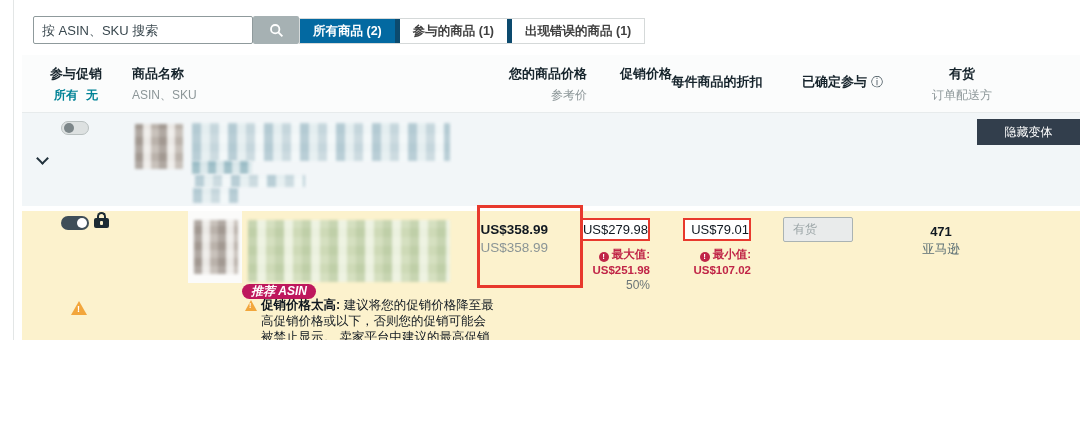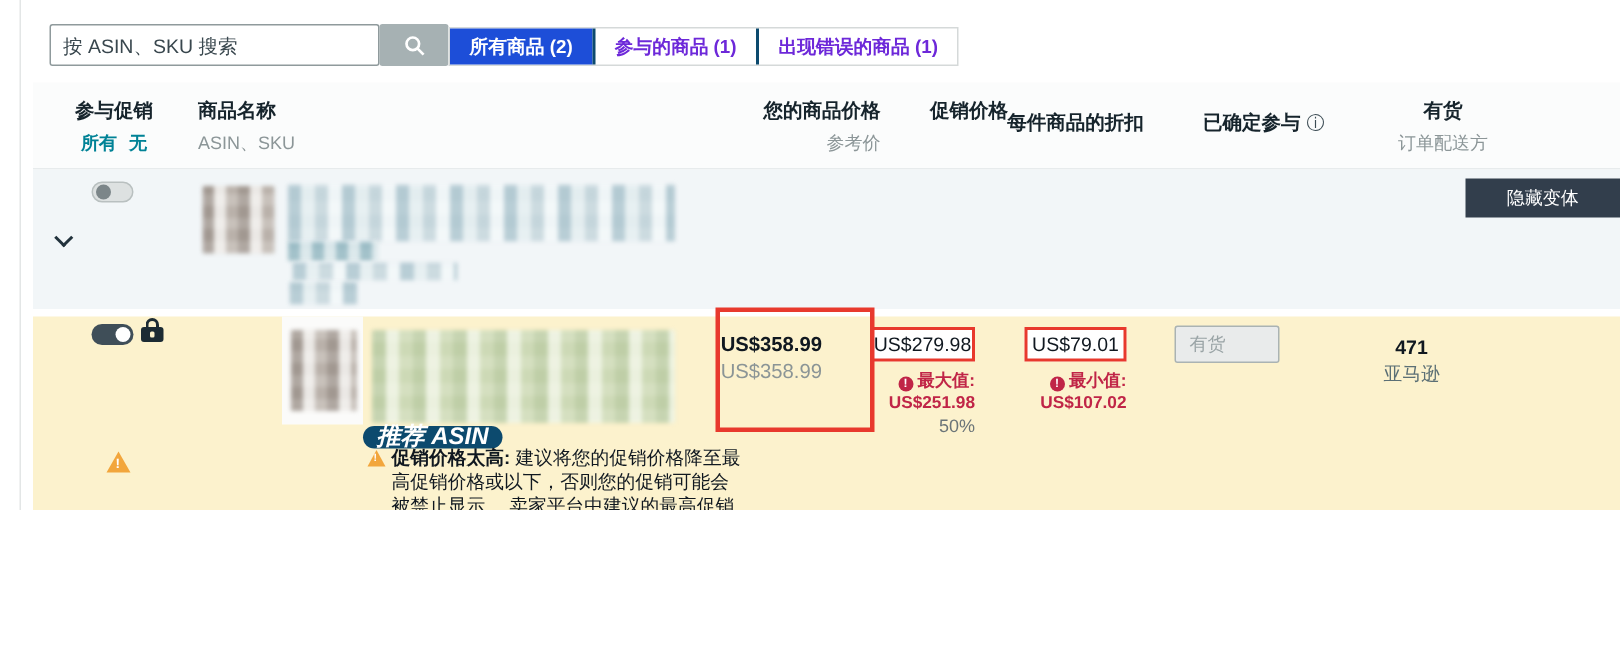--- a/index.html
+++ b/index.html
@@ -11,23 +11,23 @@
 
   
   .page-edge { left:13px; top:0; width:1px; height:435px; background:#e3e6e6; }
   .search-input { left:33px; top:16px; width:220px; height:28px; border:1px solid #8f9a9c; border-radius:2px;
                   font-size:13px; color:#39474e; padding:0 8px; outline:none; background:#fff; }
   .search-input::placeholder { color:#39474e; opacity:1; }
   .search-btn { left:253px; top:16px; width:46px; height:28px; background:#a6b1b3; border:none; border-radius:2px;
                 display:flex; align-items:center; justify-content:center; cursor:pointer; }
   .tabgroup { left:299px; top:18px; height:26px; display:flex; border:1px solid #d5d9d9; background:#fff; }
   .tab { height:100%; display:flex; align-items:center; padding:0 13px; font-size:12.5px; font-weight:bold;
-         color:#6d28d9; cursor:pointer; border-left:2px solid #0c4a6e; white-space:nowrap; }
+         color:#404040; cursor:pointer; border-left:5px solid #0c4a6e; white-space:nowrap; }
   .tab:first-child { border-left:none; }
-  .tab.active { background:#1d4ed8; color:#fff; border-left:none; }
+  .tab.active { background:#0369a1; color:#fff; border-left:none; }
 
   
   .thead { left:22px; top:55px; width:1058px; height:58px; background:#fbfcfc; border-bottom:1px solid #e7ebec; }
   .h-title { font-size:13px; font-weight:bold; color:#16242c; }
   .h-sub { font-size:12px; color:#8c9698; margin-top:4px; }
   .col-participate { left:18px; top:10px; width:72px; text-align:center; }
   .h-links { margin-top:4px; font-size:12px; font-weight:bold; color:#008296; }
   .h-links span { cursor:pointer; }
   .h-links .sep { display:inline-block; width:8px; }
   .col-product { left:110px; top:10px; }
@@ -81,39 +81,39 @@
   .hide-variants { left:977px; top:119px; width:103px; height:26px; background:#323e4c; color:#fff;
                    border:none; font-size:12px; font-family:inherit; cursor:pointer; }
   .confirmed-btn { left:783px; top:217px; width:70px; height:25px; background:#e9ebeb; border:1px solid #aab3b3;
                    border-radius:2px; color:#9aa4a6; font-size:12px; font-family:inherit; text-align:left; padding-left:9px; }
 
   
   .your-price { left:430px; top:222px; width:118px; text-align:right; font-size:13.5px; font-weight:bold; color:#101820; }
   .your-price-ref { left:430px; top:240px; width:118px; text-align:right; font-size:13.5px; color:#8b9596; }
 
   .price-input { position:absolute; height:23px; background:#fff; border:2px solid #e8392d; font-size:13px;
-                 color:#101820; text-align:center; font-family:inherit; outline:none; }
+                 color:#101820; text-align:right; font-family:inherit; outline:none; }
   .deal-input { left:580px; top:218px; width:70px; }
   .disc-input { left:683px; top:218px; width:68px; }
 
   .err-block { position:absolute; text-align:right; font-size:11.5px; font-weight:bold; color:#c02547; line-height:12px; }
   .err-line { margin-top:2px; }
   .err-dot { display:inline-block; width:10px; height:10px; border-radius:50%; background:#c02547; color:#fff;
              font-size:8px; font-weight:bold; text-align:center; line-height:10px; vertical-align:-1px; margin-right:3px; }
   .pct { color:#6b7578; font-weight:normal; font-size:12px; margin-top:3px; }
 
   .qty { left:900px; top:224px; width:82px; text-align:center; font-size:13px; font-weight:bold; color:#101820; }
   .fulfiller { left:900px; top:241px; width:82px; text-align:center; font-size:12.5px; color:#5b6f75; }
 
   
   .annotate-rect { left:477px; top:205px; width:106px; height:83px; border:3px solid #e8392d; pointer-events:none; z-index:5; }
 
   
-  .badge { left:242px; top:284px; height:15px; background:#0c4a6e; color:#fff; border-radius:8px;
-           font-size:16px; font-weight:bold; font-style:italic; line-height:15px; padding:0 9px; white-space:nowrap; }
+  .badge { left:242px; top:284px; height:15px; background:#be185d; color:#fff; border-radius:8px;
+           font-size:12px; font-weight:bold; font-style:italic; line-height:15px; padding:0 9px; white-space:nowrap; }
   .warn-tri { width:0; height:0; border-left:8px solid transparent; border-right:8px solid transparent;
               border-bottom:14px solid #f2a63c; position:absolute; }
   .warn-tri::after { content:"!"; position:absolute; left:-2px; top:3px; font-size:9px; font-weight:bold; color:#fff; }
   .warn-tri.small { border-left-width:6px; border-right-width:6px; border-bottom-width:11px; }
   .warn-tri.small::after { font-size:7px; left:-2px; top:2px; }
   .warn-text { left:261px; top:298px; width:234px; font-size:12.5px; line-height:15.8px; color:#101820; }
   .warn-text b { font-weight:bold; }
 </style>
 </head>
 <body>

